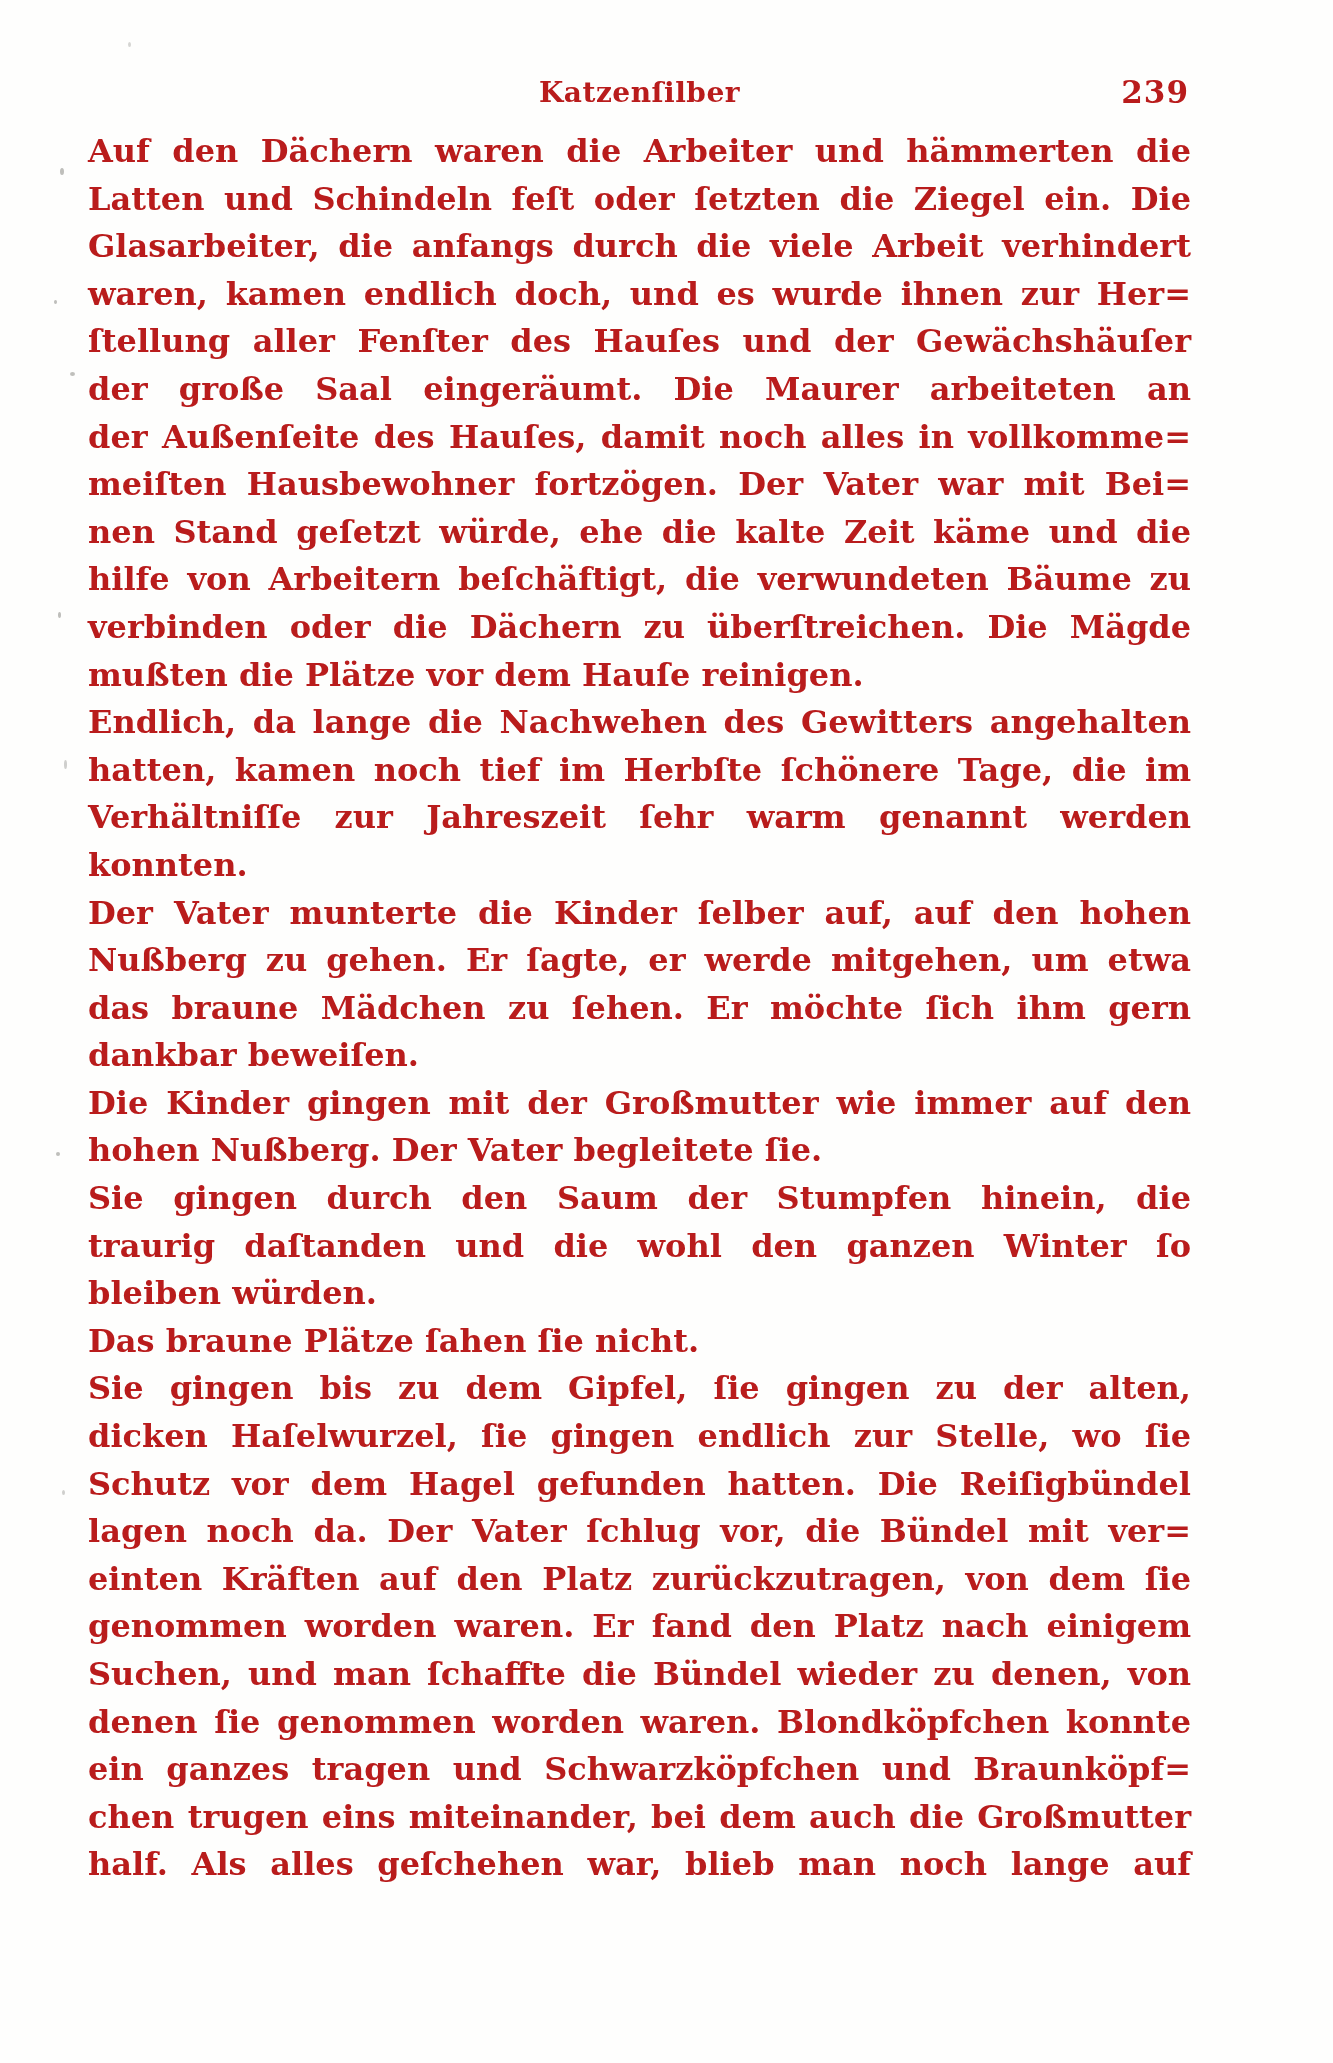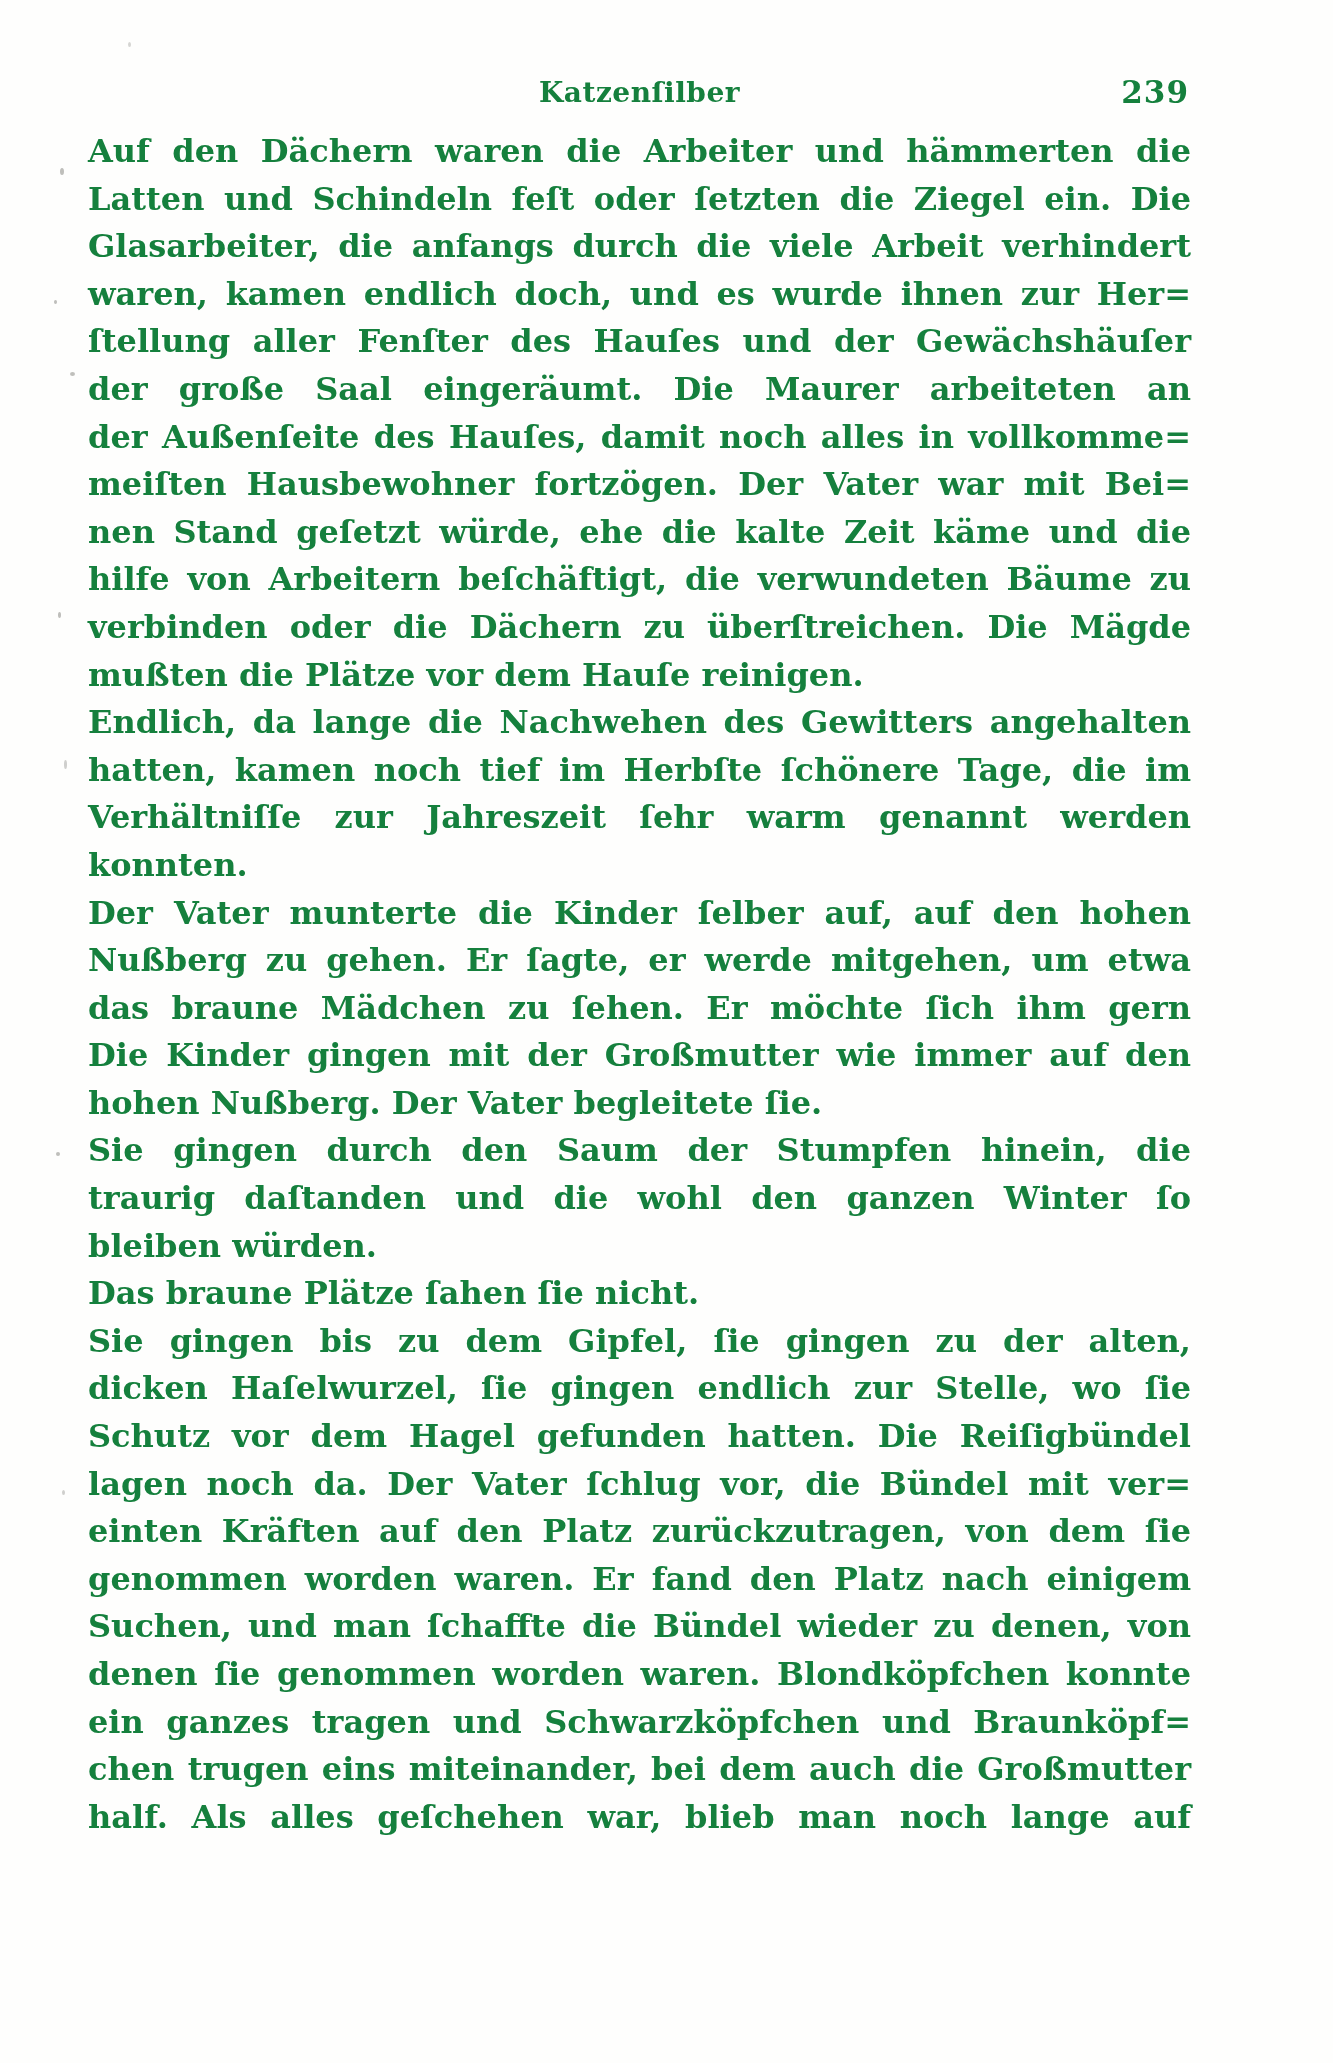--- a/index.html
+++ b/index.html
@@ -6,21 +6,21 @@
   body {
     font-family: "DejaVu Serif", "Liberation Serif", serif;
     background: #e8e8e6;
   }
   .page {
     position: relative;
     width: 1333px;
     height: 2063px;
     margin: 0 auto;
     background: #fefefd;
-    color: #15803d;
+    color: #b91c1c;
     overflow: hidden;
   }
   
   .running-header {
     position: absolute;
     top: 76px;
     left: 88px;
     width: 1103px;
     height: 40px;
   }
@@ -100,20 +100,21 @@
       <div class="line">hilfe von Arbeitern beſchäftigt, die verwundeten Bäume zu</div>
       <div class="line">verbinden oder die Dächern zu überſtreichen. Die Mägde</div>
       <div class="line unjust">mußten die Plätze vor dem Hauſe reinigen.</div>
       <div class="line">Endlich, da lange die Nachwehen des Gewitters angehalten</div>
       <div class="line">hatten, kamen noch tief im Herbſte ſchönere Tage, die im</div>
       <div class="line">Verhältniſſe zur Jahreszeit ſehr warm genannt werden</div>
       <div class="line unjust">konnten.</div>
       <div class="line">Der Vater munterte die Kinder ſelber auf, auf den hohen</div>
       <div class="line">Nußberg zu gehen. Er ſagte, er werde mitgehen, um etwa</div>
       <div class="line">das braune Mädchen zu ſehen. Er möchte ſich ihm gern</div>
+      <div class="line unjust">dankbar beweiſen.</div>
       <div class="line">Die Kinder gingen mit der Großmutter wie immer auf den</div>
       <div class="line unjust">hohen Nußberg. Der Vater begleitete ſie.</div>
       <div class="line">Sie gingen durch den Saum der Stumpfen hinein, die</div>
       <div class="line">traurig daſtanden und die wohl den ganzen Winter ſo</div>
       <div class="line unjust">bleiben würden.</div>
       <div class="line unjust">Das braune Plätze ſahen ſie nicht.</div>
       <div class="line">Sie gingen bis zu dem Gipfel, ſie gingen zu der alten,</div>
       <div class="line">dicken Haſelwurzel, ſie gingen endlich zur Stelle, wo ſie</div>
       <div class="line">Schutz vor dem Hagel gefunden hatten. Die Reiſigbündel</div>
       <div class="line">lagen noch da. Der Vater ſchlug vor, die Bündel mit ver=</div>

